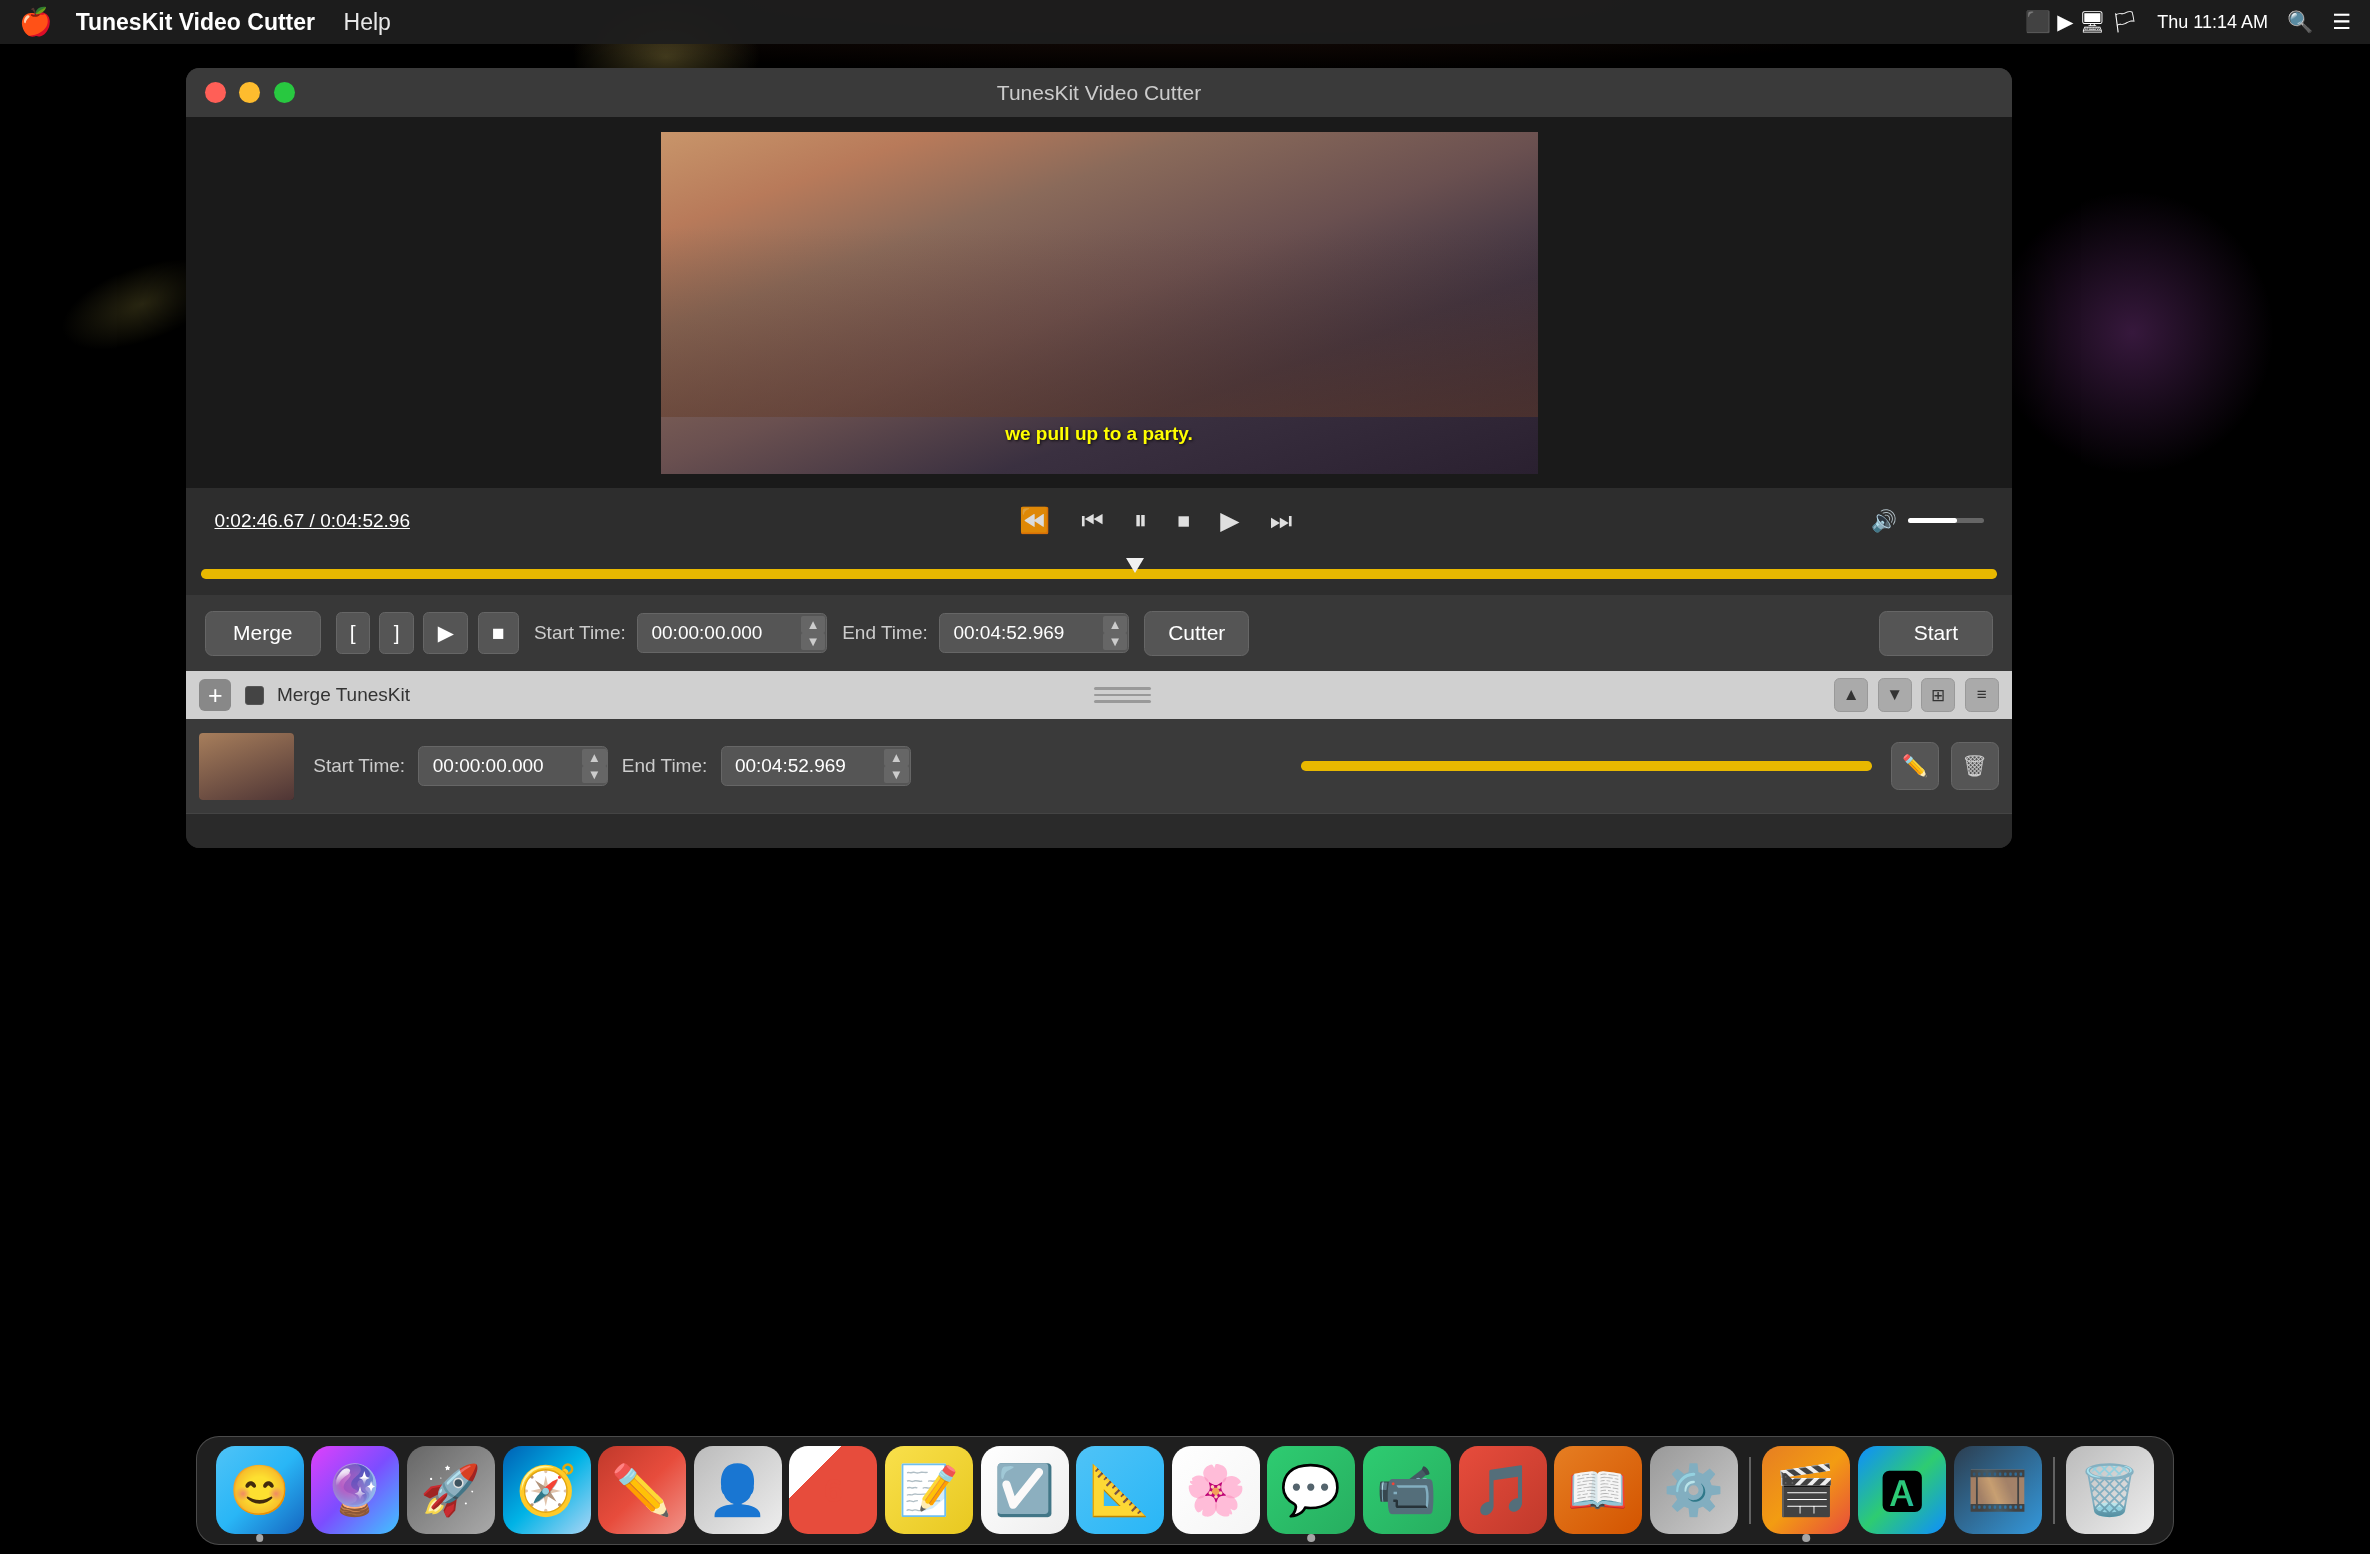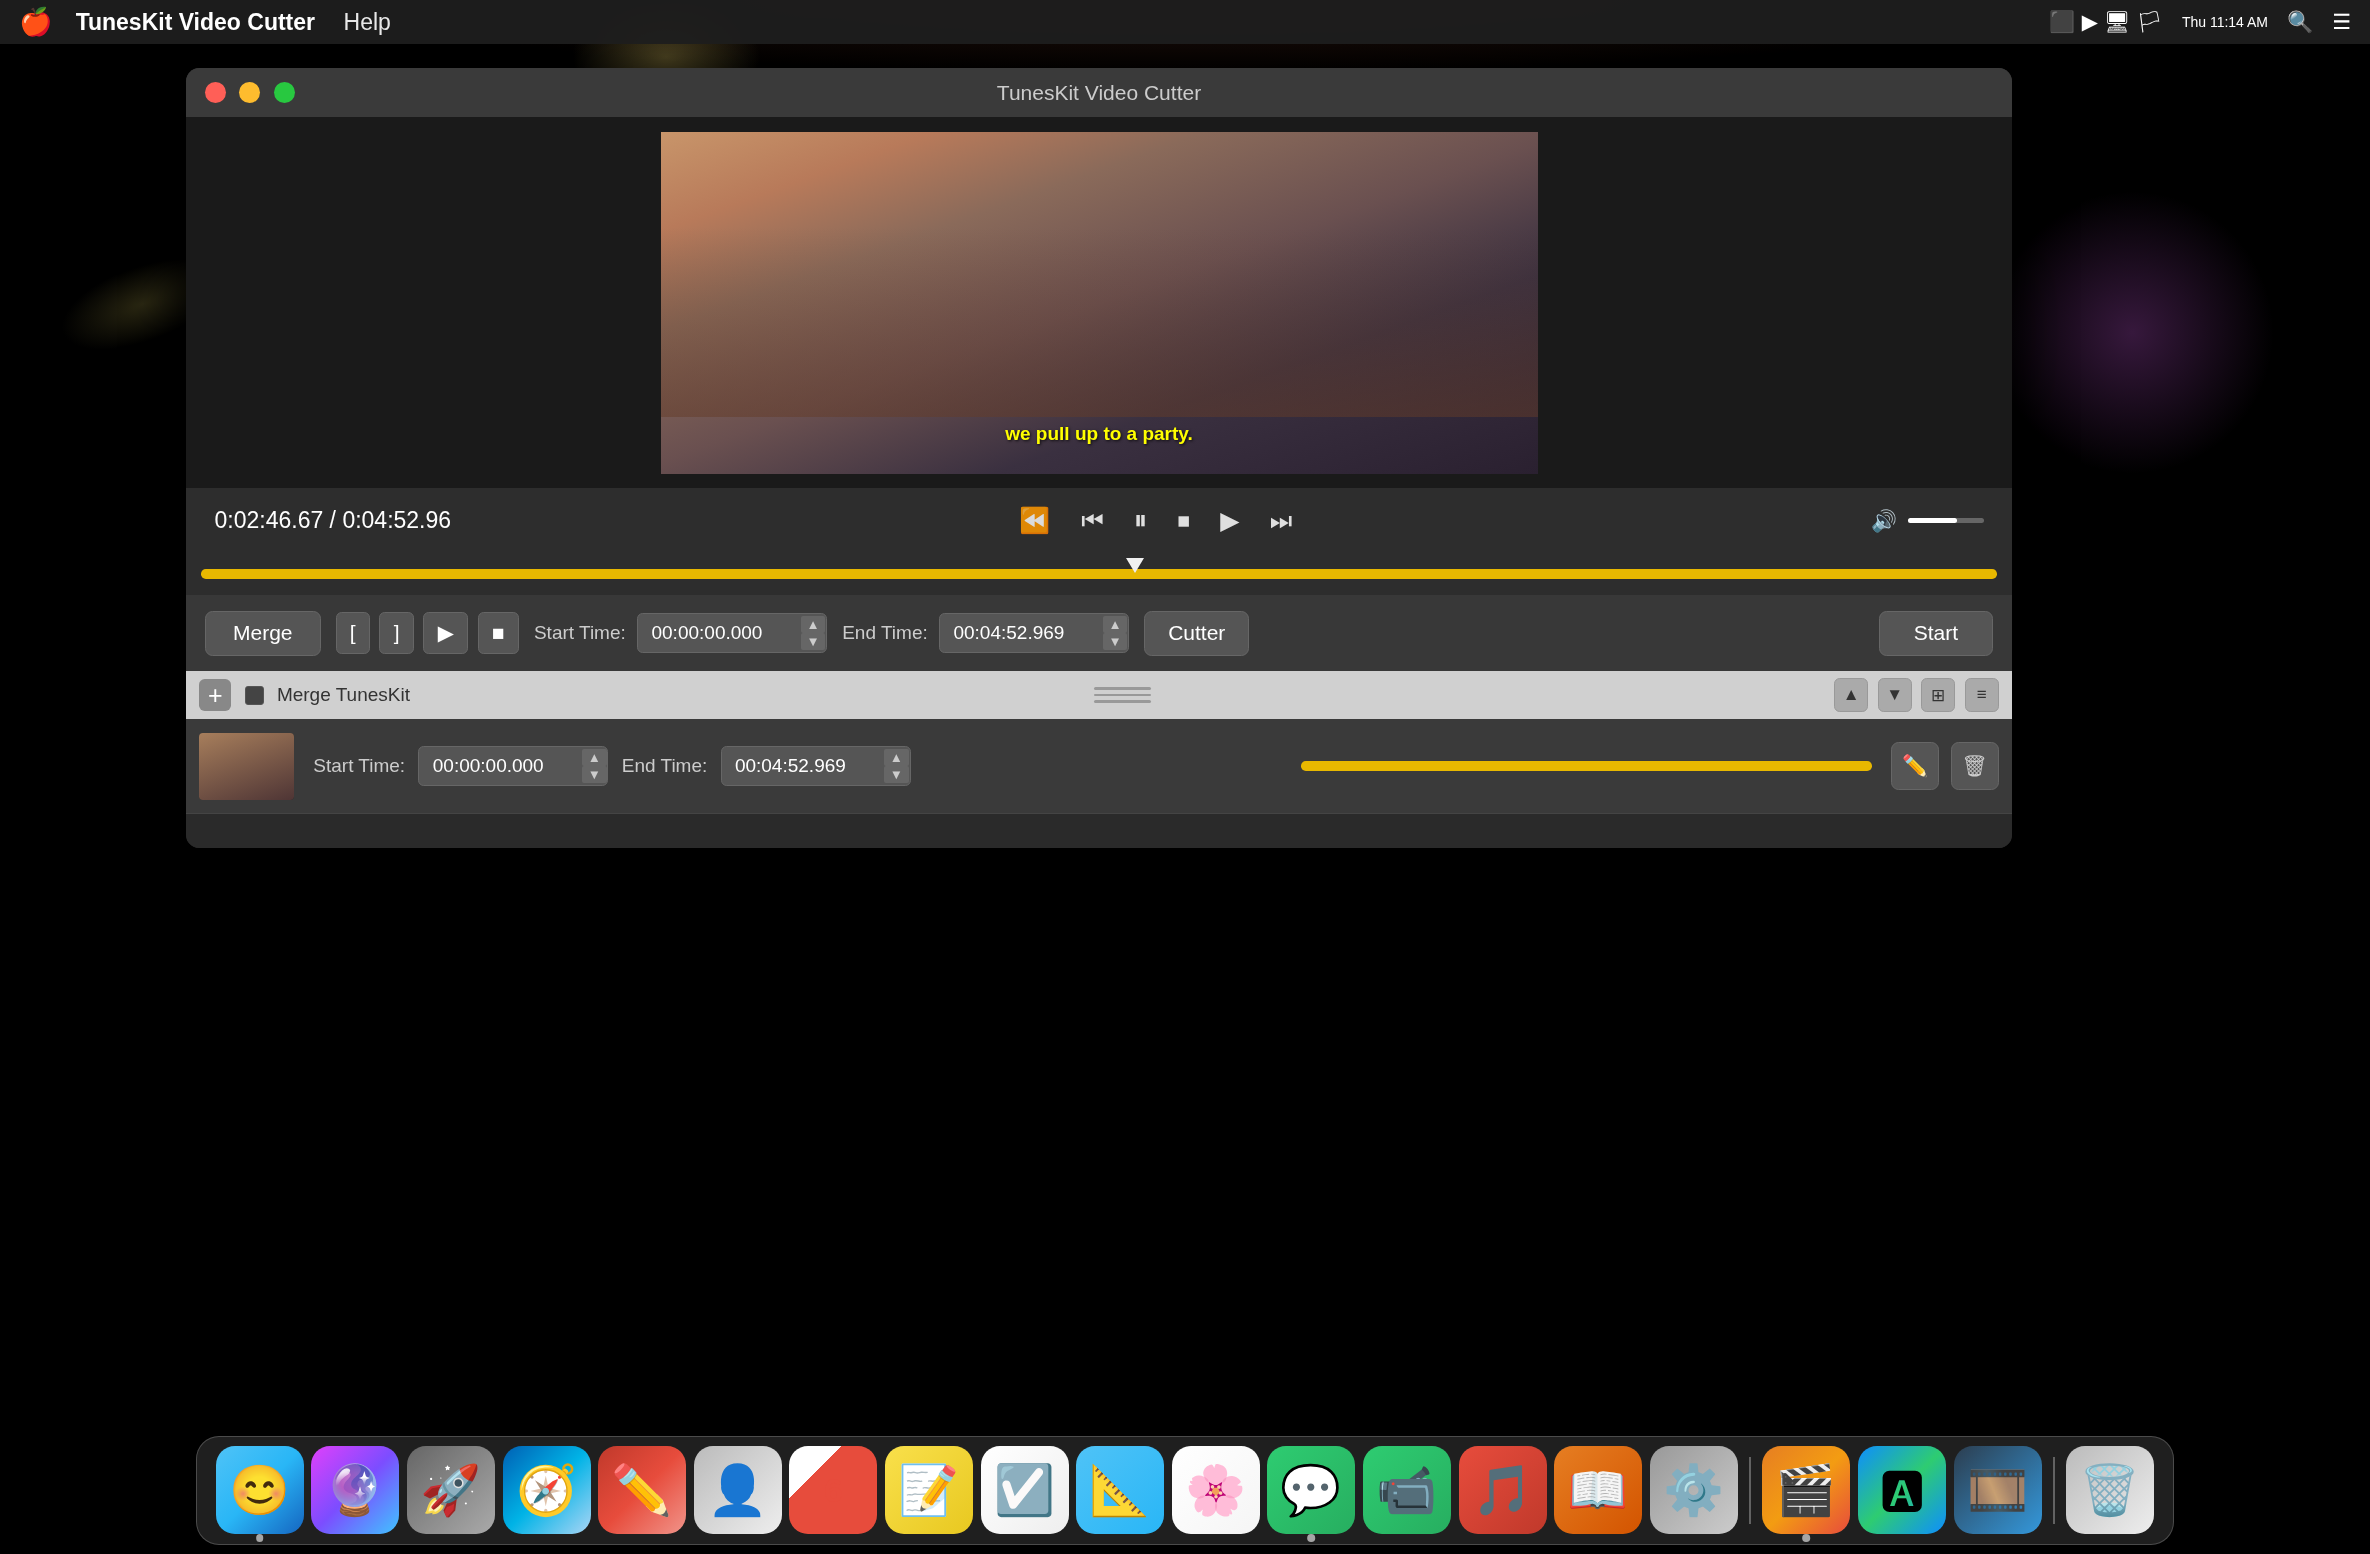--- a/index.html
+++ b/index.html
@@ -85,21 +85,21 @@
       opacity: 0.9;
     }
     .menubar-right {
       margin-left: auto;
       display: flex;
       align-items: center;
       gap: 19px;
       font-size: 21px;
     }
     .menubar-time {
-      font-size: 14px;
+      font-size: 18px;
       font-weight: 500;
     }
 
     
     .app-window {
       position: absolute;
       top: 68px;
       left: 186px;
       width: 1826px;
       height: 780px;
@@ -182,23 +182,24 @@
     .controls-bar {
       height: 65px;
       background: #2d2d2d;
       display: flex;
       align-items: center;
       padding: 0 28.5px;
       gap: 19px;
     }
     .time-display {
       color: #fff;
-      font-size: 23px;
+      font-size: 19px;
       font-weight: 400;
       min-width: 266px;
+      text-decoration: underline;
     }
     .playback-controls {
       display: flex;
       align-items: center;
       gap: 15px;
       flex: 1;
       justify-content: center;
     }
     .ctrl-btn {
       background: none;

